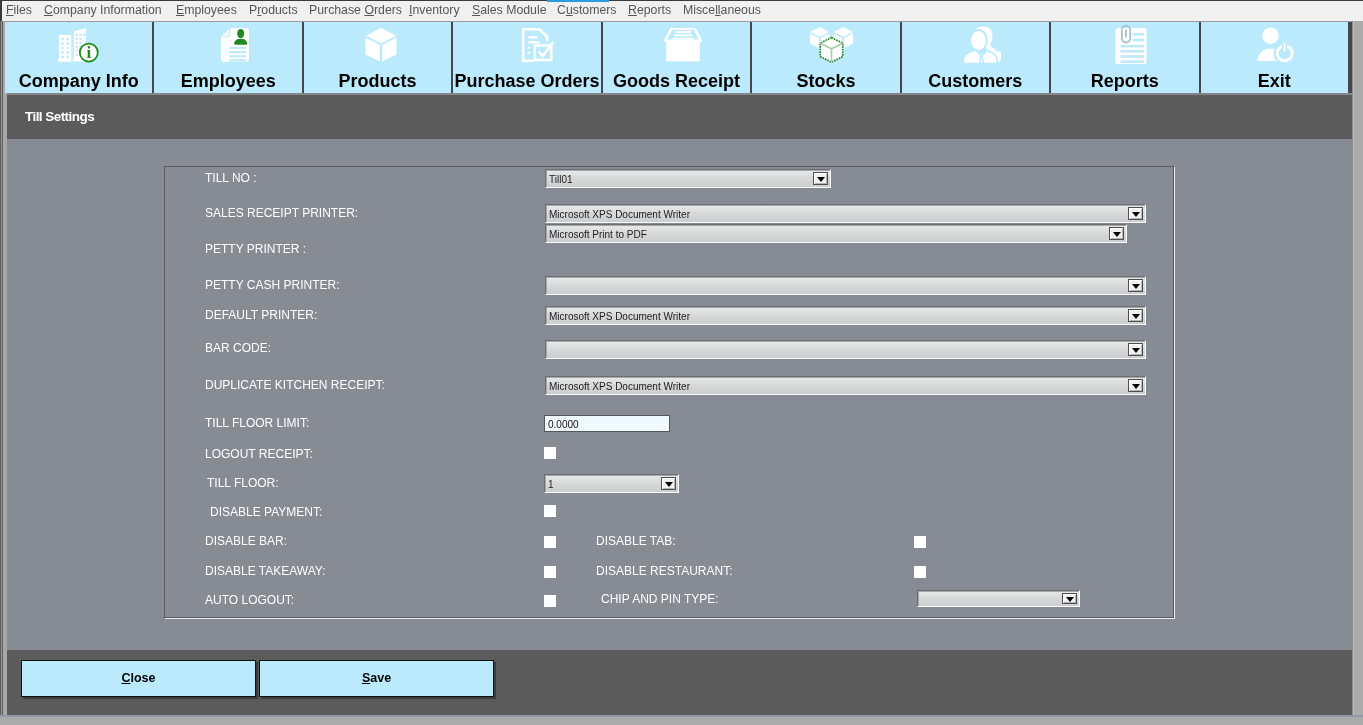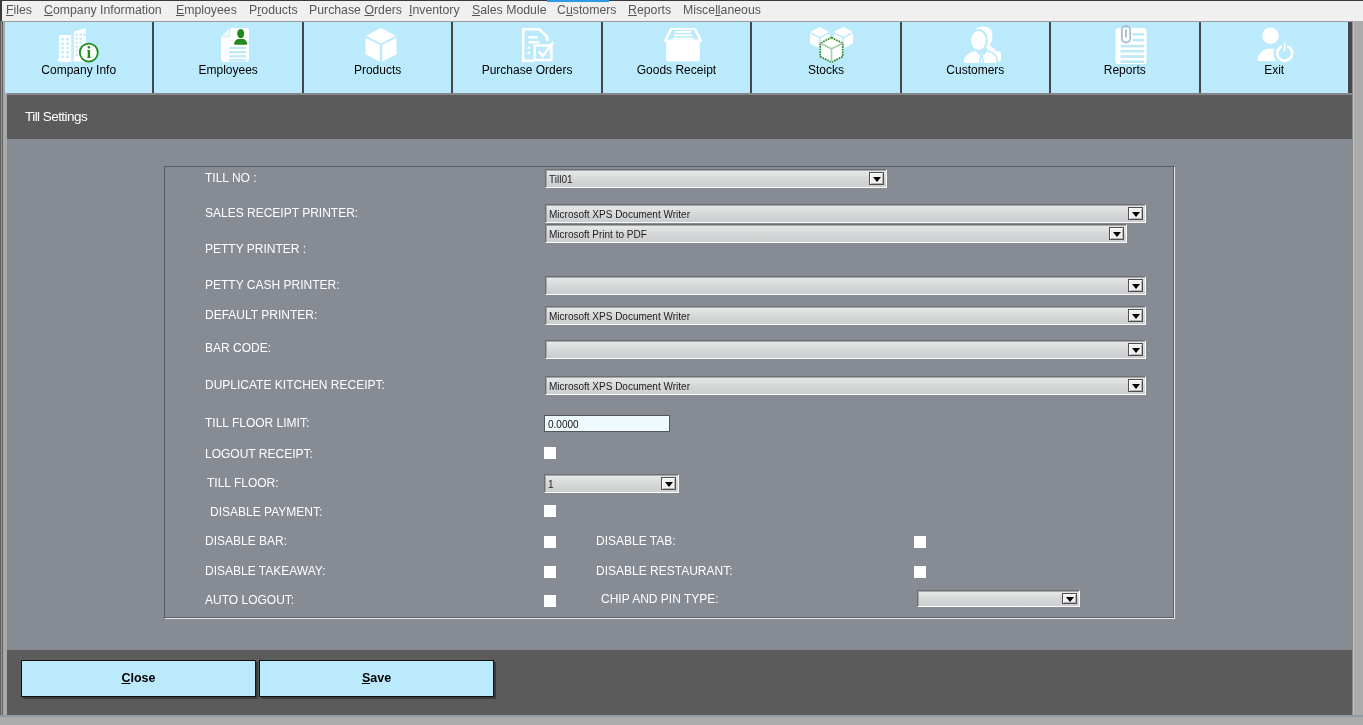--- a/index.html
+++ b/index.html
@@ -12,25 +12,25 @@
 #rightborder { position:absolute; left:1352px; top:21px; width:11px; height:694px; background:linear-gradient(90deg,#8a8a8a 0 1px,#c0c0c0 1px 2px,#ababab 2px); }
 #bottomborder { position:absolute; left:0; top:715px; width:1363px; height:10px;
   background:linear-gradient(180deg,#9298a6 0 2px,#ababab 2px 10px); }
 
 #menubar { position:absolute; left:1px; top:1px; width:1362px; height:38px; background:#f0f0f0; }
 .mi { position:absolute; top:2px; font-size:12.3px; color:#575757; white-space:nowrap; }
 
 #toolbar { position:absolute; left:5px; top:21px; width:1347px; height:72px; z-index:2; background:#45474a; border-top:1px solid #9a9a9a; display:flex; gap:2px; }
 .tb { width:147.44px; height:71px; background:#baeafb; display:flex; flex-direction:column; align-items:center; flex:none; }
 .tb .ic { margin-top:5px; height:36px; display:flex; align-items:center; justify-content:center; }
-.tb .lb { margin-top:0; font-size:12px; font-weight:normal; color:#000; white-space:nowrap; }
+.tb .lb { margin-top:8px; font-size:18px; font-weight:bold; color:#000; white-space:nowrap; }
 
 #titlebar { position:absolute; left:7px; top:93px; width:1345px; height:46px;
   background:linear-gradient(180deg,#848689 0 2px,#5b5b5b 2px 100%); }
-#titlebar span { position:absolute; left:18px; top:16px; font-size:13.5px; letter-spacing:-0.55px; font-weight:normal; color:#fff; }
+#titlebar span { position:absolute; left:18px; top:16px; font-size:13.5px; letter-spacing:-0.55px; font-weight:bold; color:#fff; }
 
 #content { position:absolute; left:7px; top:139px; width:1345px; height:511px; background:#878b94; }
 #panel { position:absolute; left:164px; top:166px; width:1010px; height:452px; border:1px solid #585c62; box-shadow:1px 1px 0 #eceaea; }
 
 .flabel { position:absolute; color:#fff; font-size:12px; white-space:nowrap; line-height:15px; }
 
 .combo { position:absolute; height:19px; background:linear-gradient(180deg,#e9eaea 0,#d5d6d7 55%,#ccced0 100%);
   border-top:1px solid #6d6f72; border-left:1px solid #6d6f72; border-bottom:1px solid #fbfbfb; border-right:1px solid #fbfbfb;
   box-shadow:inset 1px 1px 0 #a6a7a8; }
 .combo .tx { position:absolute; left:3px; top:4px; font-size:10px; color:#1c1c1c; white-space:nowrap; }
@@ -240,21 +240,21 @@
   <span class="flabel" style="left:205px; top:446.5px">LOGOUT RECEIPT:</span>
   <span class="flabel" style="left:207px; top:475.5px">TILL FLOOR:</span>
   <span class="flabel" style="left:210px; top:504.5px">DISABLE PAYMENT:</span>
   <span class="flabel" style="left:205px; top:533.5px">DISABLE BAR:</span>
   <span class="flabel" style="left:596px; top:533.5px">DISABLE TAB:</span>
   <span class="flabel" style="left:205px; top:564px">DISABLE TAKEAWAY:</span>
   <span class="flabel" style="left:596px; top:564px">DISABLE RESTAURANT:</span>
   <span class="flabel" style="left:205px; top:592.5px">AUTO LOGOUT:</span>
   <span class="flabel" style="left:601px; top:591.5px">CHIP AND PIN TYPE:</span>
 
-<div class="combo" style="left:545px; top:169px; width:342px">
+<div class="combo" style="left:545px; top:169px; width:286px">
     <span class="tx">Till01</span>
     <span class="btn"></span>
   </div>
 <div class="combo" style="left:545px; top:204px; width:601px">
     <span class="tx">Microsoft XPS Document Writer</span>
     <span class="btn"></span>
   </div>
 <div class="combo" style="left:545px; top:224px; width:582px">
     <span class="tx">Microsoft Print to PDF</span>
     <span class="btn"></span>

